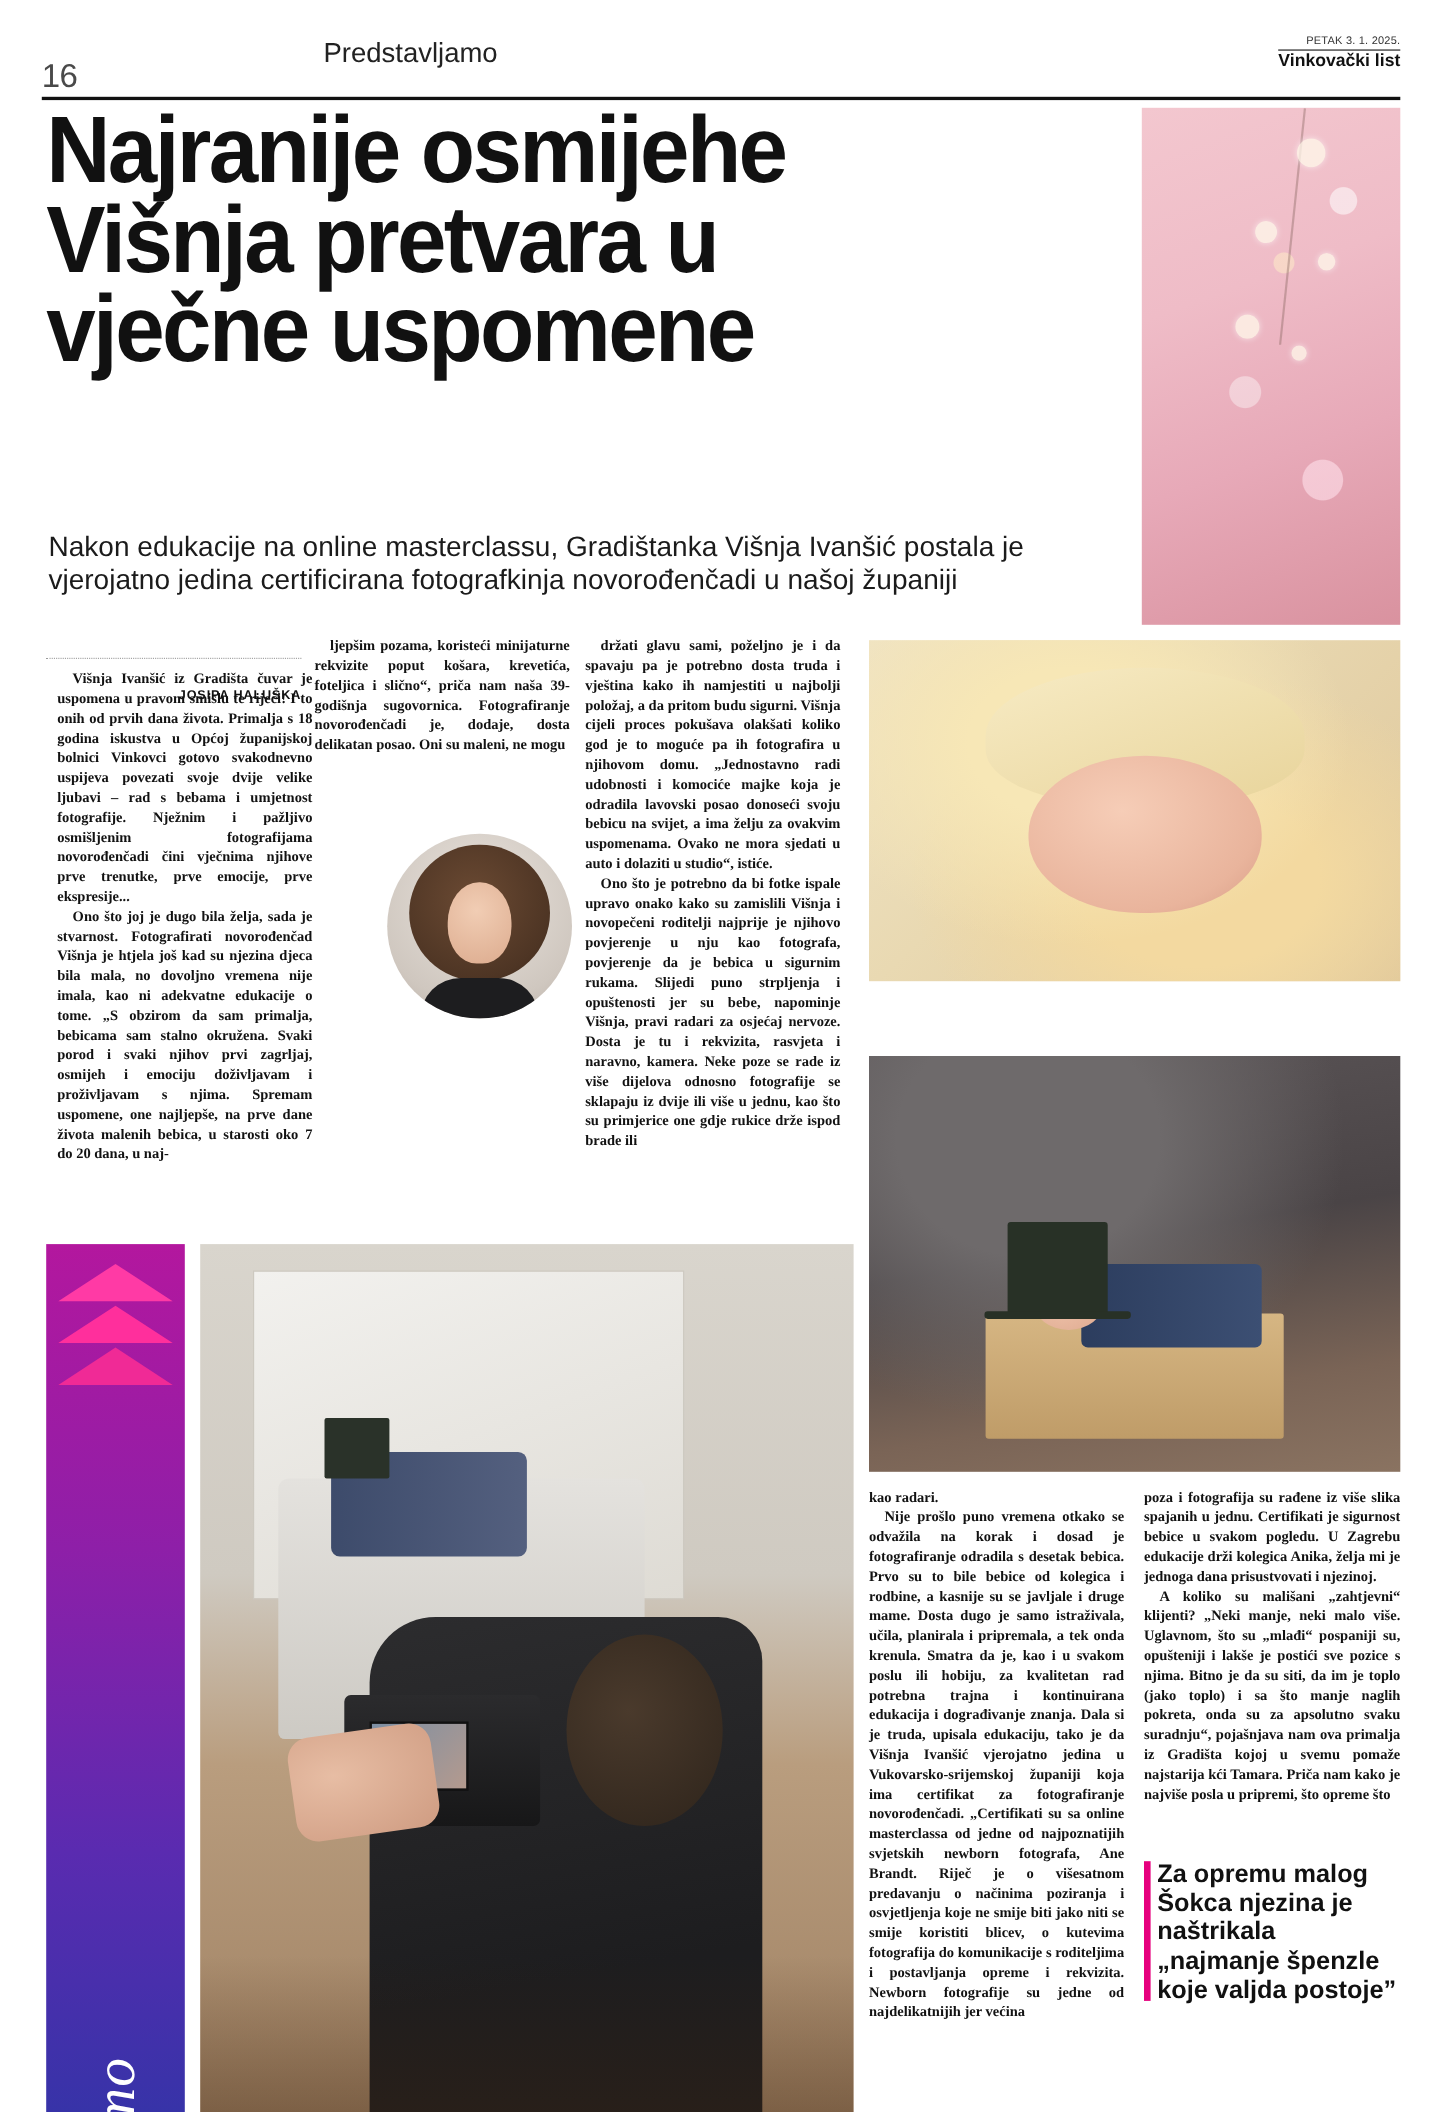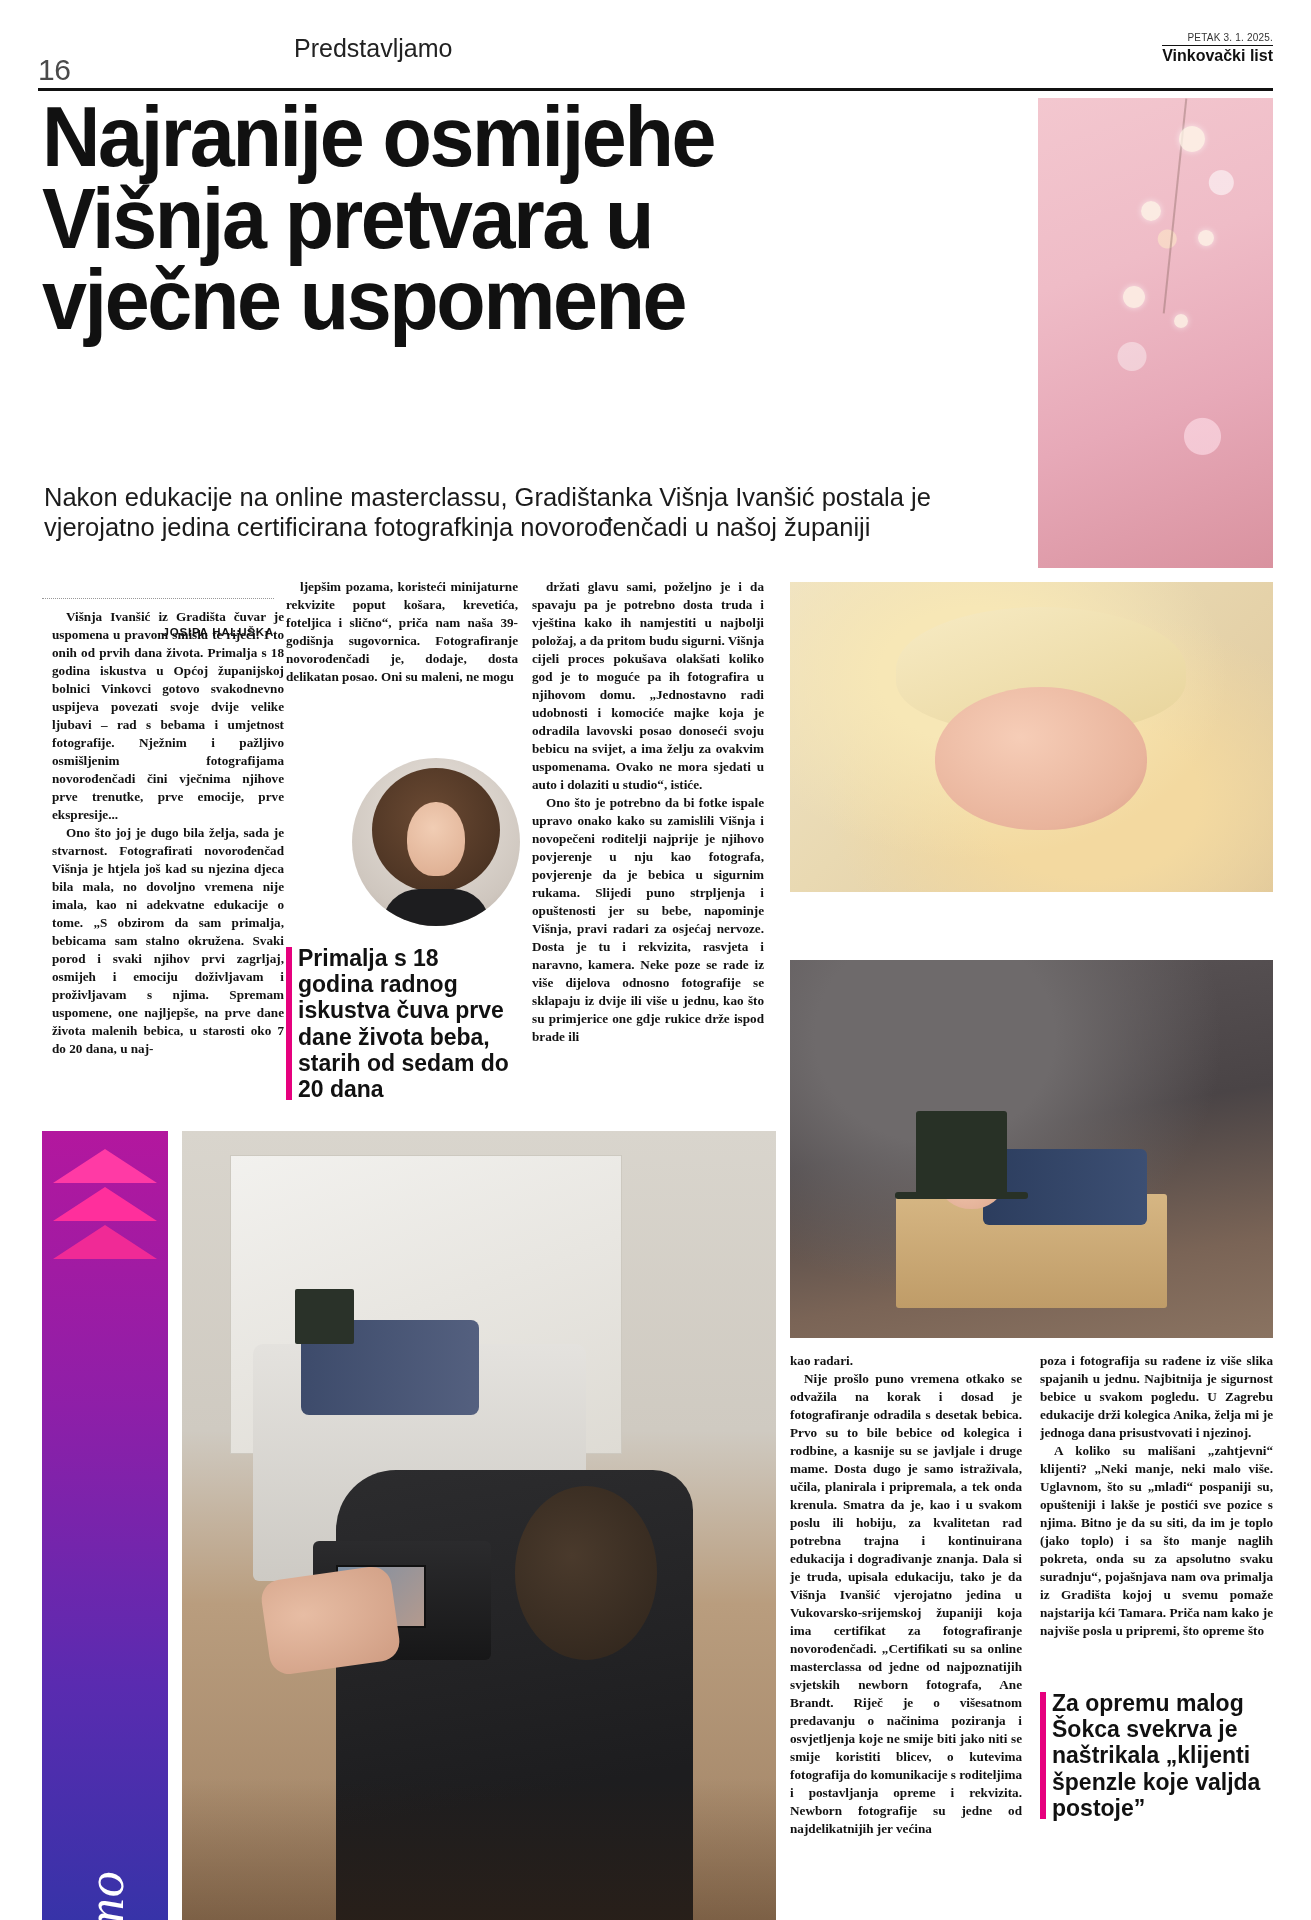--- a/index.html
+++ b/index.html
@@ -536,32 +536,31 @@
   <div class="col col2">
     <p>ljepšim pozama, koristeći minijaturne rekvizite poput košara, krevetića, foteljica i slično“, priča nam naša 39-godišnja sugovornica. Fotografiranje novorođenčadi je, dodaje, dosta delikatan posao. Oni su maleni, ne mogu</p>
   </div>
 
   <div class="portrait">
     <div class="hair"></div>
     <div class="face"></div>
     <div class="body"></div>
   </div>
 
-  <div class="pullquote pq1">Primalja s 18 godina radnog iskustva čuva prve dane života beba, starih od sedam do 20 dana</div>
 
   <div class="col col3">
     <p>držati glavu sami, poželjno je i da spavaju pa je potrebno dosta truda i vještina kako ih namjestiti u najbolji položaj, a da pritom budu sigurni. Višnja cijeli proces pokušava olakšati koliko god je to moguće pa ih fotografira u njihovom domu. „Jednostavno radi udobnosti i komociće majke koja je odradila lavovski posao donoseći svoju bebicu na svijet, a ima želju za ovakvim uspomenama. Ovako ne mora sjedati u auto i dolaziti u studio“, istiće.</p>
     <p>Ono što je potrebno da bi fotke ispale upravo onako kako su zamislili Višnja i novopečeni roditelji najprije je njihovo povjerenje u nju kao fotografa, povjerenje da je bebica u sigurnim rukama. Slijedi puno strpljenja i opuštenosti jer su bebe, napominje Višnja, pravi radari za osjećaj nervoze. Dosta je tu i rekvizita, rasvjeta i naravno, kamera. Neke poze se rade iz više dijelova odnosno fotografije se sklapaju iz dvije ili više u jednu, kao što su primjerice one gdje rukice drže ispod brade ili</p>
   </div>
 
   <div class="col col4">
     <p style="text-indent:0">kao radari.</p>
     <p>Nije prošlo puno vremena otkako se odvažila na korak i dosad je fotografiranje odradila s desetak bebica. Prvo su to bile bebice od kolegica i rodbine, a kasnije su se javljale i druge mame. Dosta dugo je samo istraživala, učila, planirala i pripremala, a tek onda krenula. Smatra da je, kao i u svakom poslu ili hobiju, za kvalitetan rad potrebna trajna i kontinuirana edukacija i dograđivanje znanja. Dala si je truda, upisala edukaciju, tako je da Višnja Ivanšić vjerojatno jedina u Vukovarsko-srijemskoj županiji koja ima certifikat za fotografiranje novorođenčadi. „Certifikati su sa online masterclassa od jedne od najpoznatijih svjetskih newborn fotografa, Ane Brandt. Riječ je o višesatnom predavanju o načinima poziranja i osvjetljenja koje ne smije biti jako niti se smije koristiti blicev, o kutevima fotografija do komunikacije s roditeljima i postavljanja opreme i rekvizita. Newborn fotografije su jedne od najdelikatnijih jer većina</p>
   </div>
 
   <div class="col col5" style="height:330px;overflow:hidden;">
-    <p style="text-indent:0">poza i fotografija su rađene iz više slika spajanih u jednu. Najbitnija je sigurnost bebice u svakom pogledu. U Zagrebu edukacije drži kolegica Anika, želja mi je jednoga dana prisustvovati i njezinoj.</p>
+    <p style="text-indent:0">poza i fotografija su rađene iz više slika spajanih u jednu. Certifikati je sigurnost bebice u svakom pogledu. U Zagrebu edukacije drži kolegica Anika, želja mi je jednoga dana prisustvovati i njezinoj.</p>
     <p>A koliko su mališani „zahtjevni“ klijenti? „Neki manje, neki malo više. Uglavnom, što su „mlađi“ pospaniji su, opušteniji i lakše je postići sve pozice s njima. Bitno je da su siti, da im je toplo (jako toplo) i sa što manje naglih pokreta, onda su za apsolutno svaku suradnju“, pojašnjava nam ova primalja iz Gradišta kojoj u svemu pomaže najstarija kći Tamara. Priča nam kako je najviše posla u pripremi, što opreme što</p>
   </div>
 
-  <div class="pullquote pq2">Za opremu malog Šokca svekrva je naštrikala „klijenti špenzle koje valjda postoje”</div>
+  <div class="pullquote pq2">Za opremu malog Šokca njezina je naštrikala „najmanje špenzle koje valjda postoje”</div>
 
 </div>
 
 </body></html>

